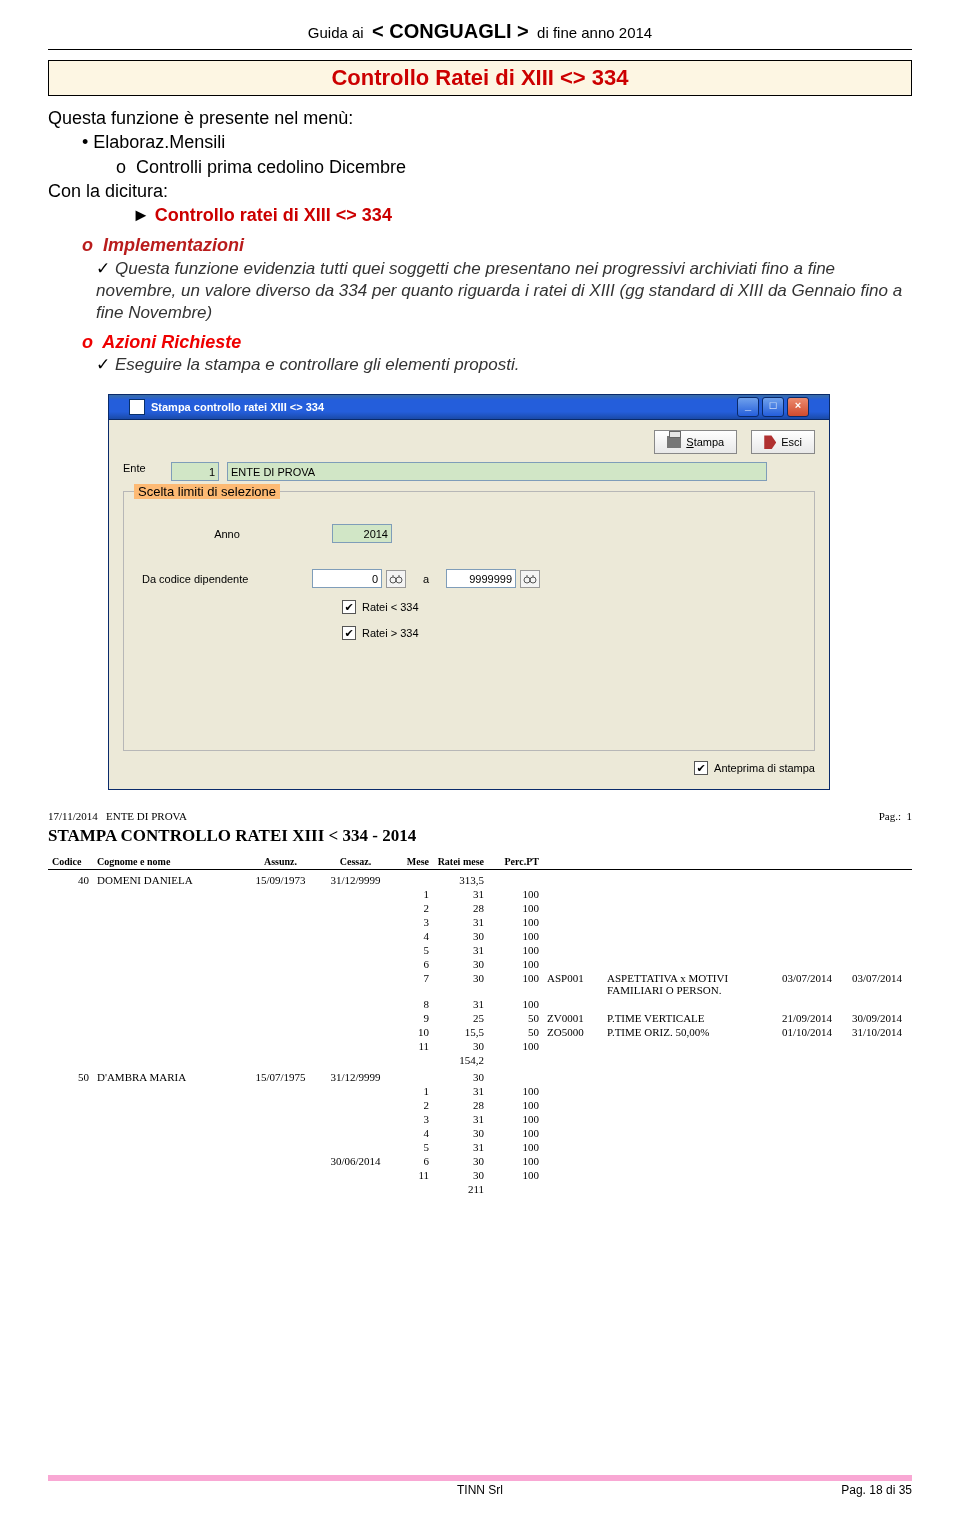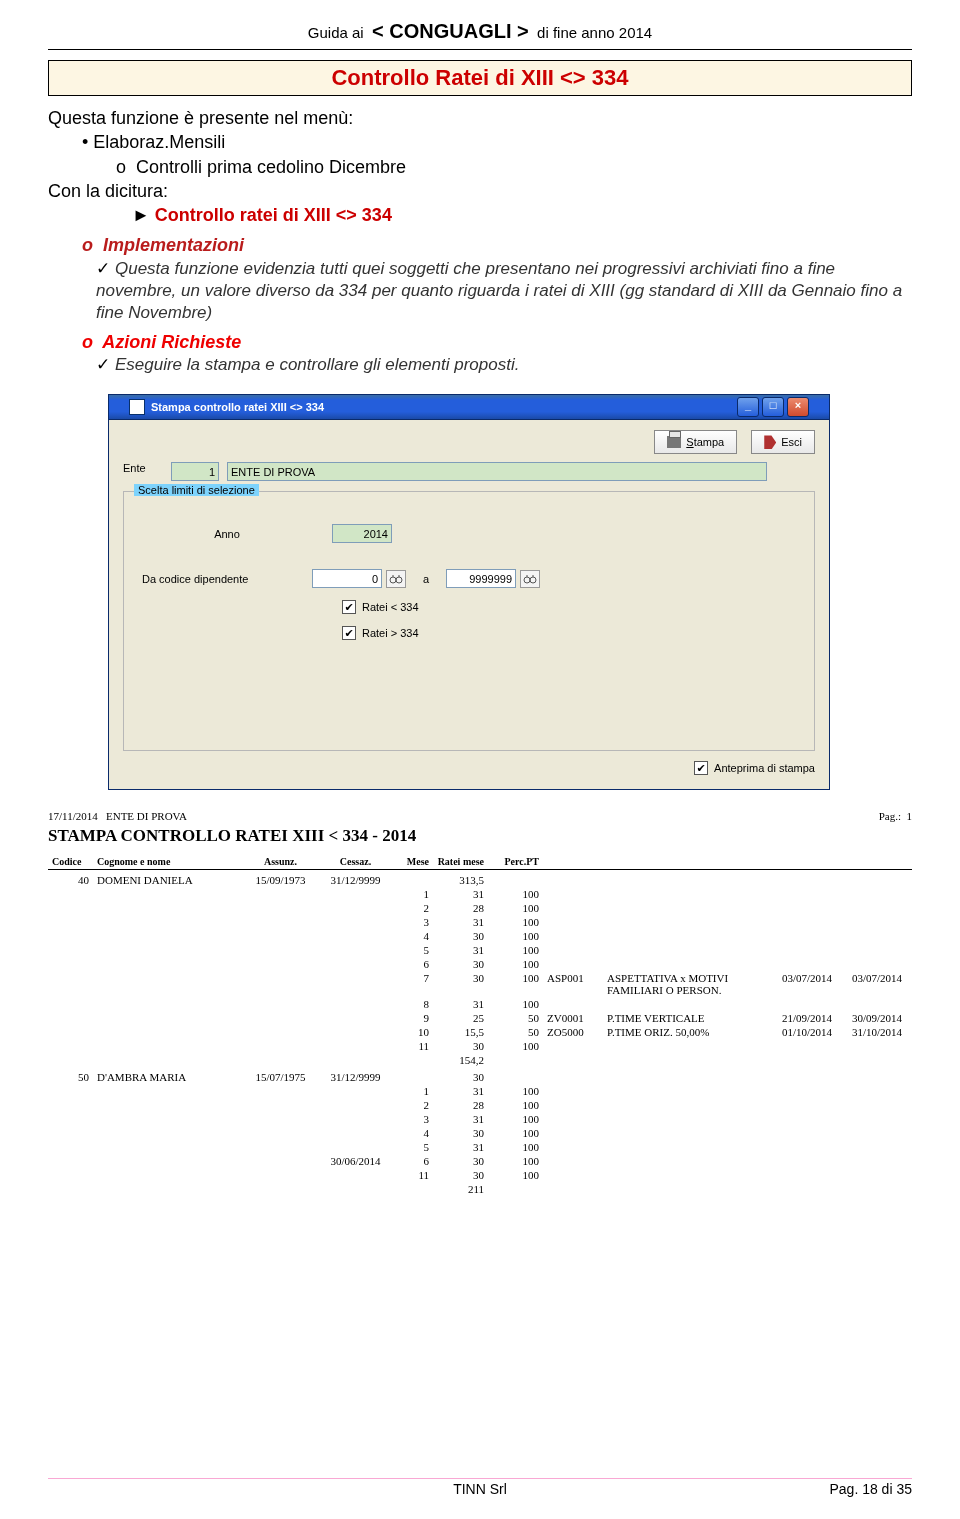--- a/index.html
+++ b/index.html
@@ -33,21 +33,21 @@
 .ico-print{width:14px;height:12px;background:#777;position:relative}
 .ico-print::before{content:"";position:absolute;top:-5px;left:2px;width:10px;height:5px;background:#e6e6e6;border:1px solid #666}
 .ico-exit{width:12px;height:14px;background:#b03030;clip-path:polygon(0 0,60% 0,100% 50%,60% 100%,0 100%)}
 .ente-row{display:flex;align-items:flex-start;gap:8px;margin:4px 0 10px 0}
 .ente-row .lbl{width:40px}
 .txtbox{border:1px solid #7f9db9;background:#fff;height:19px;padding:1px 3px;font-size:11px;box-sizing:border-box}
 .txtbox.right{text-align:right}
 .ente-code{width:48px;background:#d1e6c6;text-align:right}
 .ente-name{width:540px;background:#d1e6c6}
 .fieldset{border:1px solid #b7b7b7;padding:14px 18px 26px 18px;position:relative;margin-top:4px;height:260px;box-sizing:border-box}
-.fieldset .legend{position:absolute;top:-8px;left:10px;background:#7dd3fc;padding:0 4px;font-size:11px}
+.fieldset .legend{position:absolute;top:-8px;left:10px;background:#fdba74;padding:0 4px;font-size:13px}
 .row{display:flex;align-items:center;margin:10px 0}
 .row .flabel{width:170px;text-align:left;color:#000}
 .anno-box{width:60px;background:#d1e6c6;text-align:right}
 .code-box{width:70px}
 .bino{width:18px;height:16px;border:1px solid #999;background:#f4f4f4;margin-left:4px;display:inline-flex;align-items:center;justify-content:center}
 .bino svg{width:14px;height:12px}
 .agap{width:40px;text-align:center}
 .chk-row{display:flex;align-items:center;margin:12px 0 8px 200px}
 .chk{width:12px;height:12px;border:1px solid #555;background:#fff;display:inline-flex;align-items:center;justify-content:center;margin-right:6px}
 .chk .mark{font-size:11px;line-height:11px;color:#000}
@@ -58,21 +58,21 @@
 .report{margin:4px 0 0 0;font-family:Liberation Serif, serif;font-size:11px}
 .report .rhdr{display:flex;justify-content:space-between}
 .report .rtitle{font-weight:bold;font-size:17px;margin:4px 0 8px 0}
 .report table{width:100%;border-collapse:collapse;font-size:11px}
 .report th{text-align:left;font-weight:bold;border-bottom:1px solid #000;padding:2px 4px;font-size:10px}
 .report th.r,.report td.r{text-align:right}
 .report th.c,.report td.c{text-align:center}
 .report td{padding:1px 4px;vertical-align:top}
 .report .emp-row td{padding-top:4px}
 
-.footer-line{position:absolute;bottom:22px;left:48px;right:48px;border-top:1px solid #f9a8d4;display:flex;justify-content:space-between;padding-top:2px;font-size:14px}
+.footer-line{position:absolute;bottom:22px;left:48px;right:48px;border-top:6px solid #f9a8d4;display:flex;justify-content:space-between;padding-top:2px;font-size:12px}
 .footer-line .left{width:33%}
 .footer-line .center{width:33%;text-align:center}
 .footer-line .right{width:33%;text-align:right}
 </style>
 </head>
 <body>
 
 <div class="page">
   <div class="header">
     <span class="guida">Guida ai</span>&nbsp;

